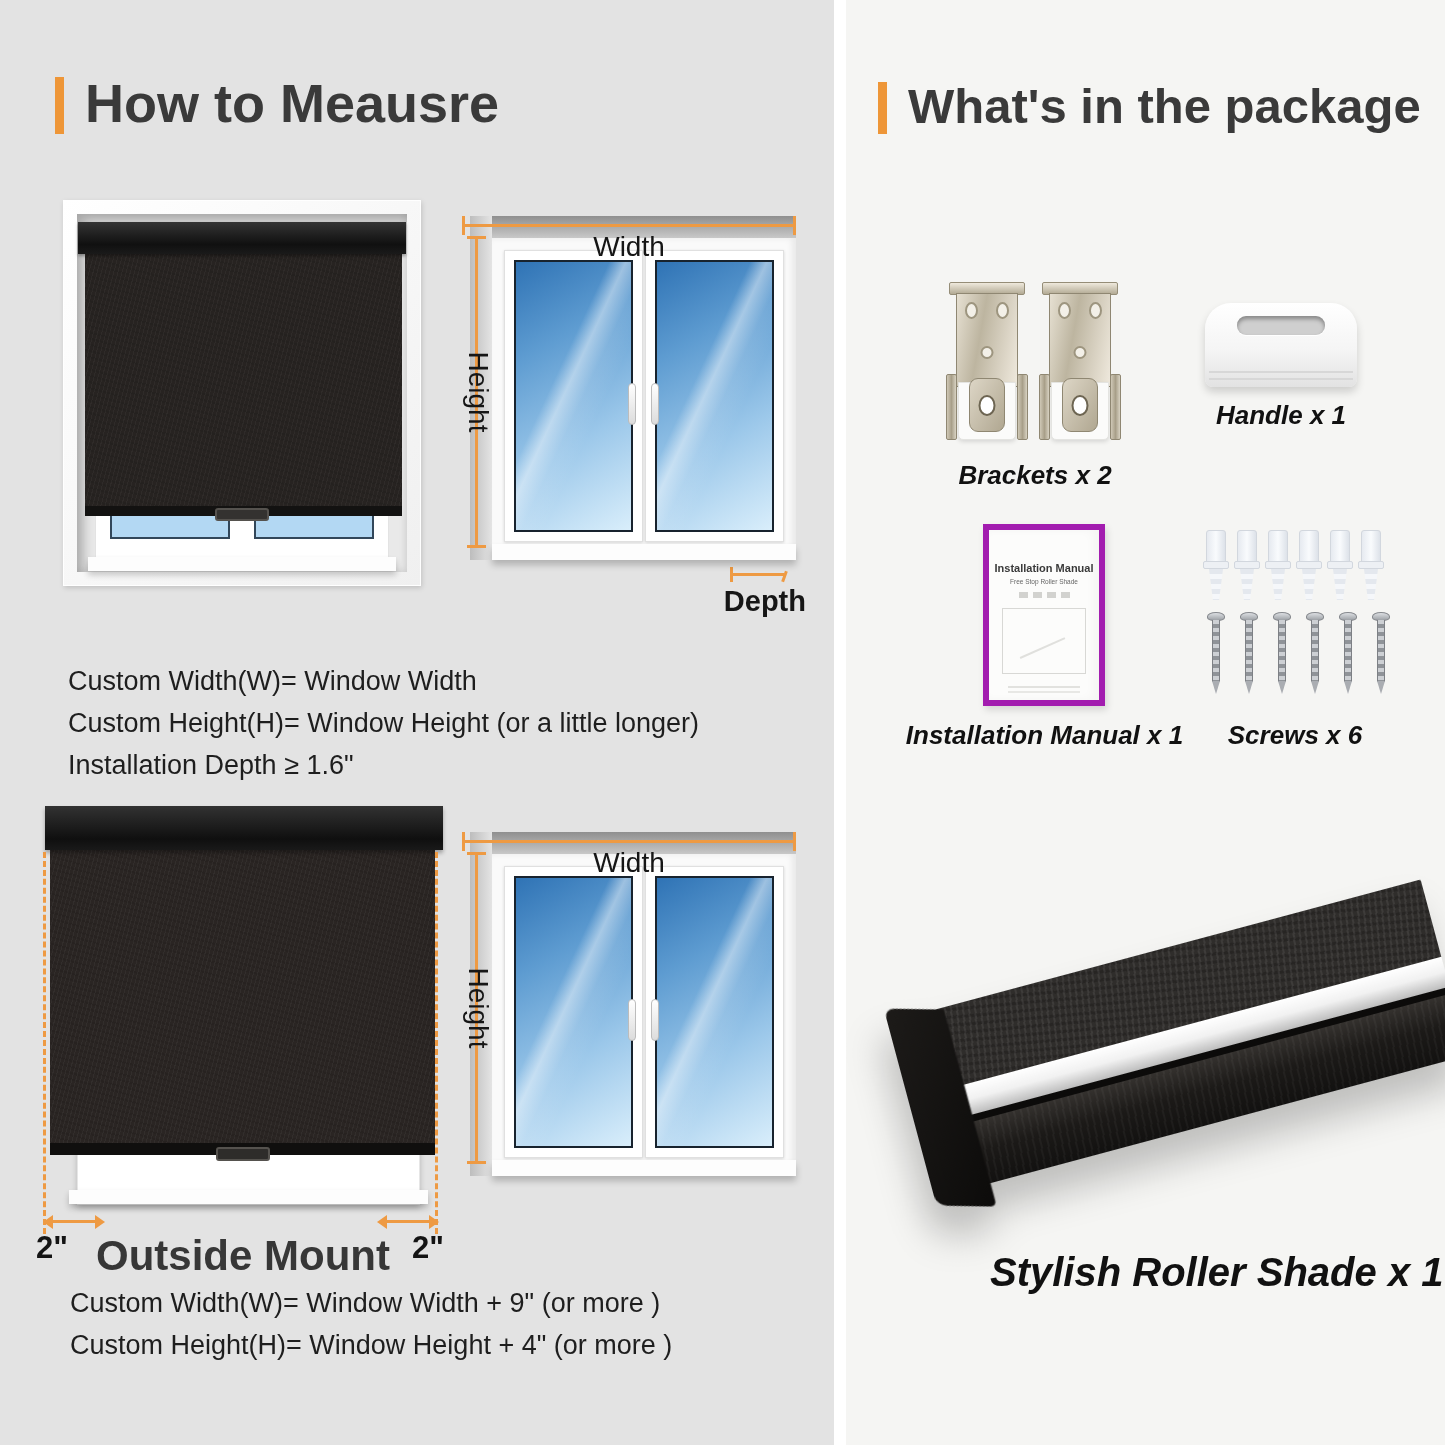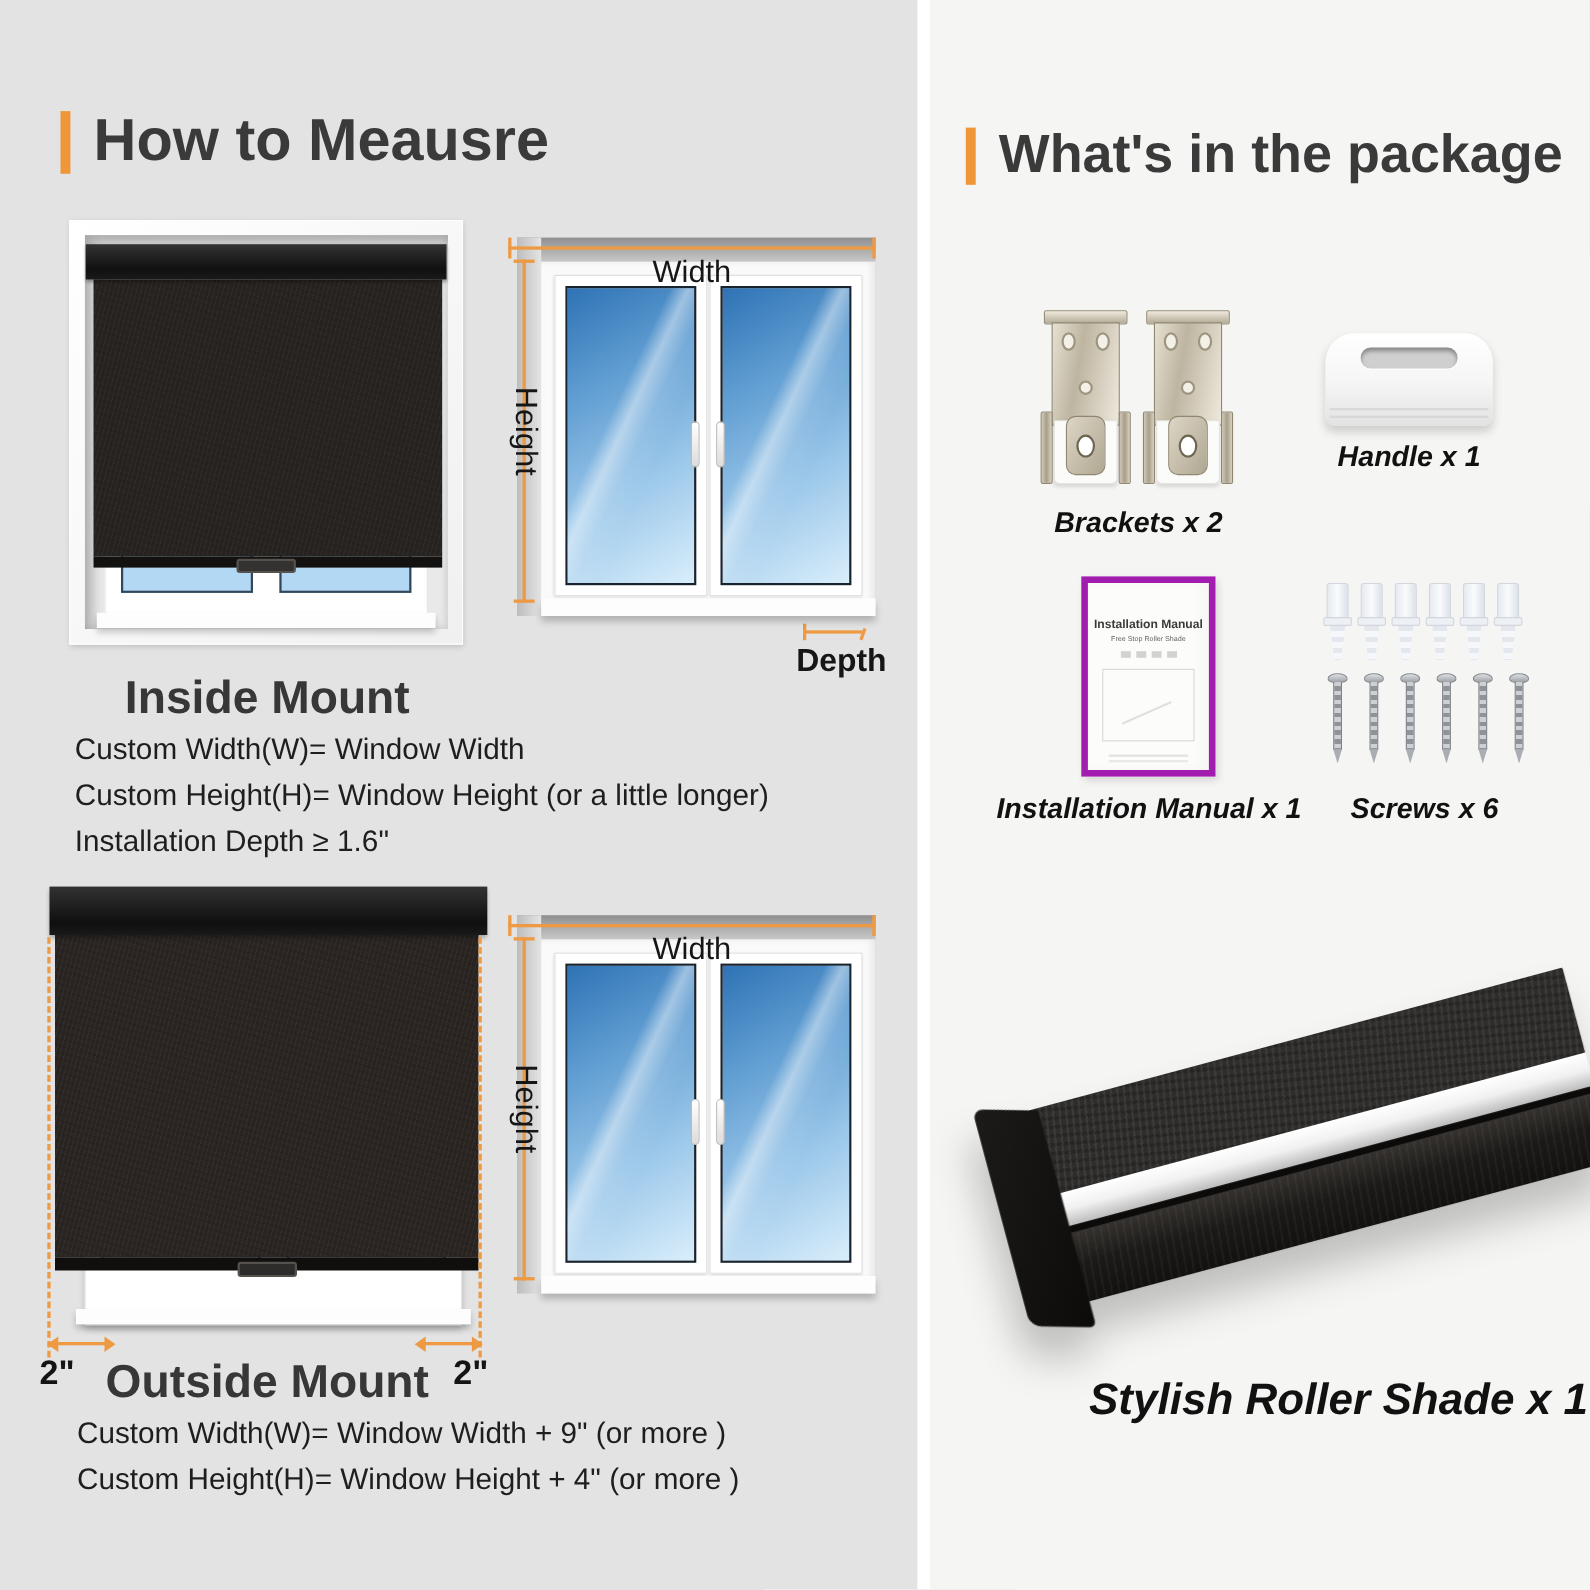--- a/index.html
+++ b/index.html
@@ -4,21 +4,21 @@
 <style>
   * { margin:0; padding:0; box-sizing:border-box; }
   body { font-family:"Liberation Sans", sans-serif; }
   .canvas { position:relative; width:1445px; height:1445px; overflow:hidden; background:#e3e3e3; }
 
   .panel-left  { position:absolute; left:0; top:0; width:834px; height:1445px; background:#e3e3e3; }
   .divider     { position:absolute; left:834px; top:0; width:12px; height:1445px; background:#ffffff; }
   .panel-right { position:absolute; left:846px; top:0; width:599px; height:1445px; background:#f5f5f3; overflow:hidden; }
 
   
-  .sec-title { position:absolute; display:flex; align-items:flex-end; gap:21px;margin-top:24px; }
+  .sec-title { position:absolute; display:flex; align-items:flex-end; gap:21px; }
   .accent-bar { width:9px; height:57px; background:#EE9638; margin-top:4px; }
   .sec-title-text { font-size:54px; font-weight:bold; color:#3a3a3a; white-space:nowrap; }
   .sec-title.right .sec-title-text { font-size:49px; }
   .sec-title.right .accent-bar { height:52px; }
 
   
   .swin { position:absolute; left:63px; top:200px; width:358px; height:386px;
           background:linear-gradient(135deg,#ffffff 0%,#f0f0f0 100%);
           box-shadow: inset 0 0 0 1px #fff, 1px 2px 5px rgba(0,0,0,0.15); }
   .sw-recess { position:absolute; inset:14px; background:#e9e9e9;
@@ -233,21 +233,20 @@
         <div class="mw-sill"></div>
       </div>
       <div class="arr-w"></div>
       <div class="lbl-w">Width</div>
       <div class="arr-h"></div>
       <div class="lbl-h">Height</div>
       <div class="depth-mark"></div>
       <div class="lbl-depth">Depth</div>
     </div>
 
-    <div class="mount-heading" style="top:610px;">Inside Mount</div>
 
     <div class="specs" style="left:68px; top:666px;">
       <div>Custom Width(W)= Window Width</div>
       <div>Custom Height(H)= Window Height (or a little longer)</div>
       <div>Installation Depth ≥ 1.6"</div>
     </div>
 
     <div>
       <div class="ow-window">
         <div class="ow-pane pl"></div>
@@ -291,21 +290,21 @@
     <div class="specs" style="left:70px; top:1288px;">
       <div>Custom Width(W)= Window Width + 9" (or more )</div>
       <div>Custom Height(H)= Window Height + 4" (or more )</div>
     </div>
   </div>
 
   <div class="divider"></div>
 
   <div class="panel-right">
 
-    <div class="sec-title right" style="left:32px; top:88px;">
+    <div class="sec-title right" style="left:32px; top:78px;">
       <div class="accent-bar"></div>
       <div class="sec-title-text">What's in the package</div>
     </div>
 
     <div>
       <div class="bracket b1" style="top:282px;">
         <div class="b-flange"></div>
         <div class="b-body">
           <div class="b-hole h1"></div>
           <div class="b-hole h2"></div>

